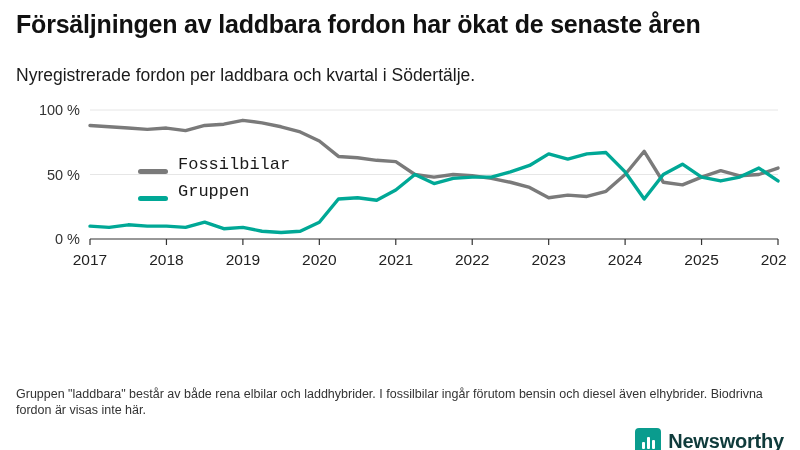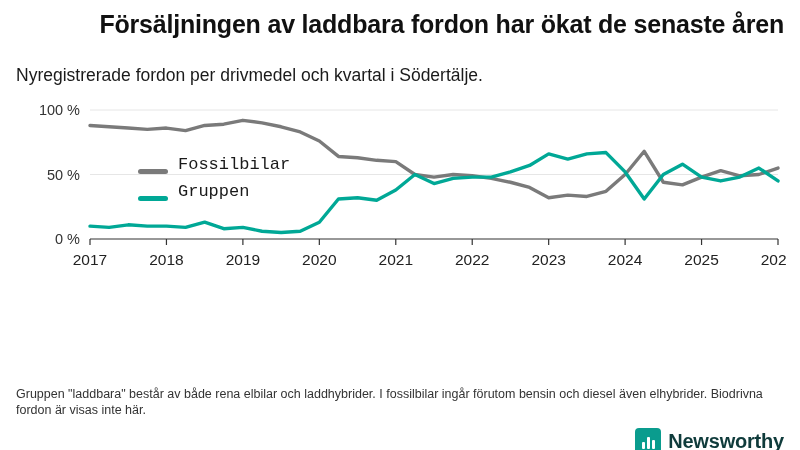--- a/index.html
+++ b/index.html
@@ -16,21 +16,20 @@
   .wrap { padding: 10px 16px 0 16px; width: 800px; height: 450px; position: relative; }
 
   .title {
     font-size: 25px;
     font-weight: bold;
     line-height: 1.14;
     letter-spacing: -0.2px;
     margin: 0 0 0 0;
     color: #111111;
     max-width: 770px;
-    text-align: right;
   }
   .subtitle {
     font-size: 17.5px;
     font-weight: normal;
     color: #1a1a1a;
     margin: 26px 0 0 0;
   }
 
   .chart-area {
     position: relative;
@@ -108,21 +107,21 @@
     color: #0f3b3b;
     letter-spacing: -0.2px;
   }
 </style>
 </head>
 <body>
 
 <div class="wrap">
 
   <h1 class="title">Försäljningen av laddbara fordon har ökat de senaste åren</h1>
-  <p class="subtitle">Nyregistrerade fordon per drivmedel och kvartal i Södertälje.</p>
+  <p class="subtitle">Nyregistrerade fordon per laddbara och kvartal i Södertälje.</p>
 
   <div class="chart-area">
     <svg id="plot" width="770" height="175" viewBox="0 0 770 175">
         <line x1="74" x2="762" y1="137" y2="137" stroke="#333333" stroke-width="1.2"></line>
         <text x="64" y="142" text-anchor="end" font-family="&quot;Liberation Sans&quot;, sans-serif" font-size="14.5" fill="#333">0 %</text>
         <line x1="74" x2="762" y1="72.5" y2="72.5" stroke="#e6e6e6" stroke-width="1"></line>
         <text x="64" y="77.5" text-anchor="end" font-family="&quot;Liberation Sans&quot;, sans-serif" font-size="14.5" fill="#333">50 %</text>
         <line x1="74" x2="762" y1="8" y2="8" stroke="#e6e6e6" stroke-width="1"></line>
         <text x="64" y="13" text-anchor="end" font-family="&quot;Liberation Sans&quot;, sans-serif" font-size="14.5" fill="#333">100 %</text>
         <line x1="74" x2="74" y1="137" y2="143" stroke="#333333" stroke-width="1.2"></line>

